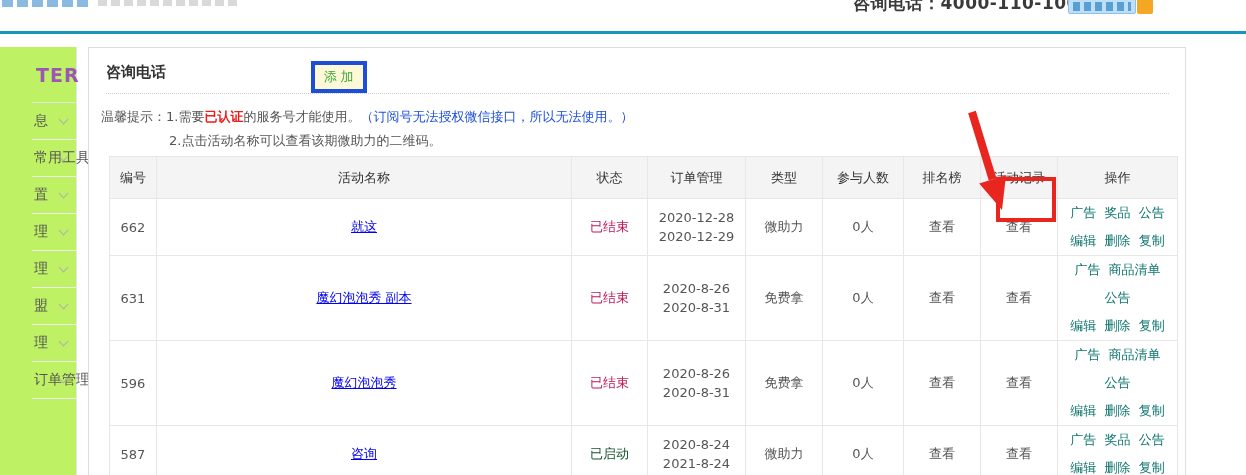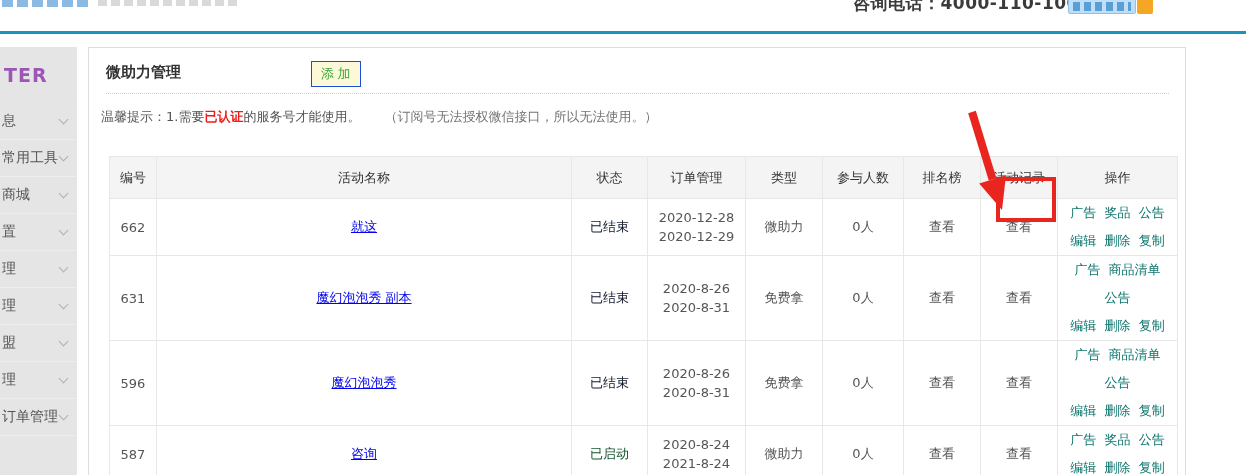--- a/index.html
+++ b/index.html
@@ -17,54 +17,54 @@
   .qq-badge { position:absolute; top:-3px; left:1068px; width:68px; height:17px;
     background:#bedff7; border:1px solid #8fc0e8; border-radius:2px; overflow:hidden; }
   .qq-badge .stripes { position:absolute; top:4px; left:4px; width:58px; height:9px;
     background:repeating-linear-gradient(90deg,#5a9fd4 0 7px,transparent 7px 11px); }
   .qq-orange { position:absolute; top:-3px; left:1137px; width:16px; height:17px;
     background:#f5a623; border-radius:2px; }
   .teal-line { position:absolute; top:31px; left:0; width:1246px; height:3px; background:#1795ba; }
 
   
   .sidebar { position:absolute; top:47px; left:0; width:77px; height:428px;
-    border-right:1px solid #e6e6e6; background:#e5e5e5; }
+    border-right:1px solid #e6e6e6; background:#bef264;padding-left:32px; }
   .side-logo { position:relative; height:56px; border-bottom:1px solid #e3e3e3; }
   .side-logo span { position:absolute; left:4px; top:17px; font-size:19px; font-weight:bold;
     color:#9c57b6; letter-spacing:1px; }
   .side-item { position:relative; height:37px; border-bottom:1px solid #ededed;
     font-size:14px; color:#555; }
   .side-item .lbl { position:absolute; left:2px; top:9px; white-space:nowrap; }
   .chev { position:absolute; right:9px; top:13px; width:7px; height:7px;
     border-right:1.5px solid #b0b0b0; border-bottom:1.5px solid #b0b0b0;
     transform:rotate(45deg); }
 
   
   .panel { position:absolute; left:88px; top:47px; width:1098px; height:470px;
     background:#fff; border:1px solid #ddd; }
   .panel-title { position:absolute; left:17px; top:15px; font-size:15px; font-weight:bold; color:#333; }
   .add-btn { position:absolute; left:222px; top:13px; background:#fdf9d8;
-    border:1px solid #1d4ed8; color:#3ba53b; font-size:13px; padding:3px 9px; cursor:pointer; }
+    border:4px solid #1d4ed8; color:#3ba53b; font-size:13px; padding:3px 9px; cursor:pointer; }
   .dotted-sep { position:absolute; left:17px; top:45px; width:1063px; height:1px;
     border-top:1px dotted #cfcfcf; }
   .tips { position:absolute; left:12px; top:57px; font-size:13px; color:#555; line-height:23px; }
   .tips .hl { color:#ee1d1d; font-weight:bold;font-family:Liberation Mono, monospace; }
-  .tips .note { color:#737373;margin-left:24px; }
+  .tips .note { color:#1d4ed8; }
   .tips .row2 { margin-left:68px; }
 
   
   table.grid { position:absolute; left:20px; top:108px; width:1068px;
     border-collapse:collapse; table-layout:fixed; font-size:13px; color:#555; }
   .grid th, .grid td { border:1px solid #e7e7e7; text-align:center; vertical-align:middle;
     overflow:hidden; }
   .grid th { background:#f4f4f4; font-weight:normal; color:#333; height:42px; }
   .grid tr.h55 td { height:54px; }
   .grid tr.h82 td { height:81px; }
   .grid td.name a { color:#0202ee; text-decoration:underline; }
-  .grid .st-ended { color:#0f172a; }
+  .grid .st-ended { color:#be185d; }
   .grid .st-active { color:#14532d; }
   .grid td.time { line-height:19px; }
   .grid td.ops { line-height:28px; word-break:break-all; padding:0 5px; }
   .grid td.ops a { color:#0f766e; text-decoration:none; margin:0 2px; }
   .grid td.view { cursor:pointer; }
 
   
   .anno-rect { position:absolute; left:996px; top:177px; width:60px; height:45px;
     border:4px solid #e8251f; }
   .anno-arrow { position:absolute; left:935px; top:100px; width:140px; height:130px; }
@@ -89,24 +89,20 @@
     </div>
     <div class="side-item">
       <span class="lbl">息</span>
       <span class="chev"></span>
     </div>
     <div class="side-item">
       <span class="lbl">常用工具</span>
       <span class="chev"></span>
     </div>
     <div class="side-item">
-      <span class="lbl">商城</span>
-      <span class="chev"></span>
-    </div>
-    <div class="side-item">
       <span class="lbl">置</span>
       <span class="chev"></span>
     </div>
     <div class="side-item">
       <span class="lbl">理</span>
       <span class="chev"></span>
     </div>
     <div class="side-item">
       <span class="lbl">理</span>
       <span class="chev"></span>
@@ -119,26 +115,27 @@
       <span class="lbl">理</span>
       <span class="chev"></span>
     </div>
     <div class="side-item">
       <span class="lbl">订单管理</span>
       <span class="chev"></span>
     </div>
   </div>
 
   <div class="panel">
-    <div class="panel-title">微助力管理</div>
+    <div class="panel-title">咨询电话</div>
     <button class="add-btn">添 加</button>
     <div class="dotted-sep"></div>
 
     <div class="tips">
       <div><span>温馨提示：</span><span>1.需要</span><span class="hl">已认证</span><span>的服务号才能使用。</span><span class="note">（订阅号无法授权微信接口，所以无法使用。）</span></div>
+      <div class="row2">2.点击活动名称可以查看该期微助力的二维码。</div>
     </div>
 
     <table class="grid">
       <colgroup>
         <col style="width:47px">
           <col style="width:415px">
           <col style="width:76px">
         <col style="width:98px">
           <col style="width:77px">
           <col style="width:81px">

